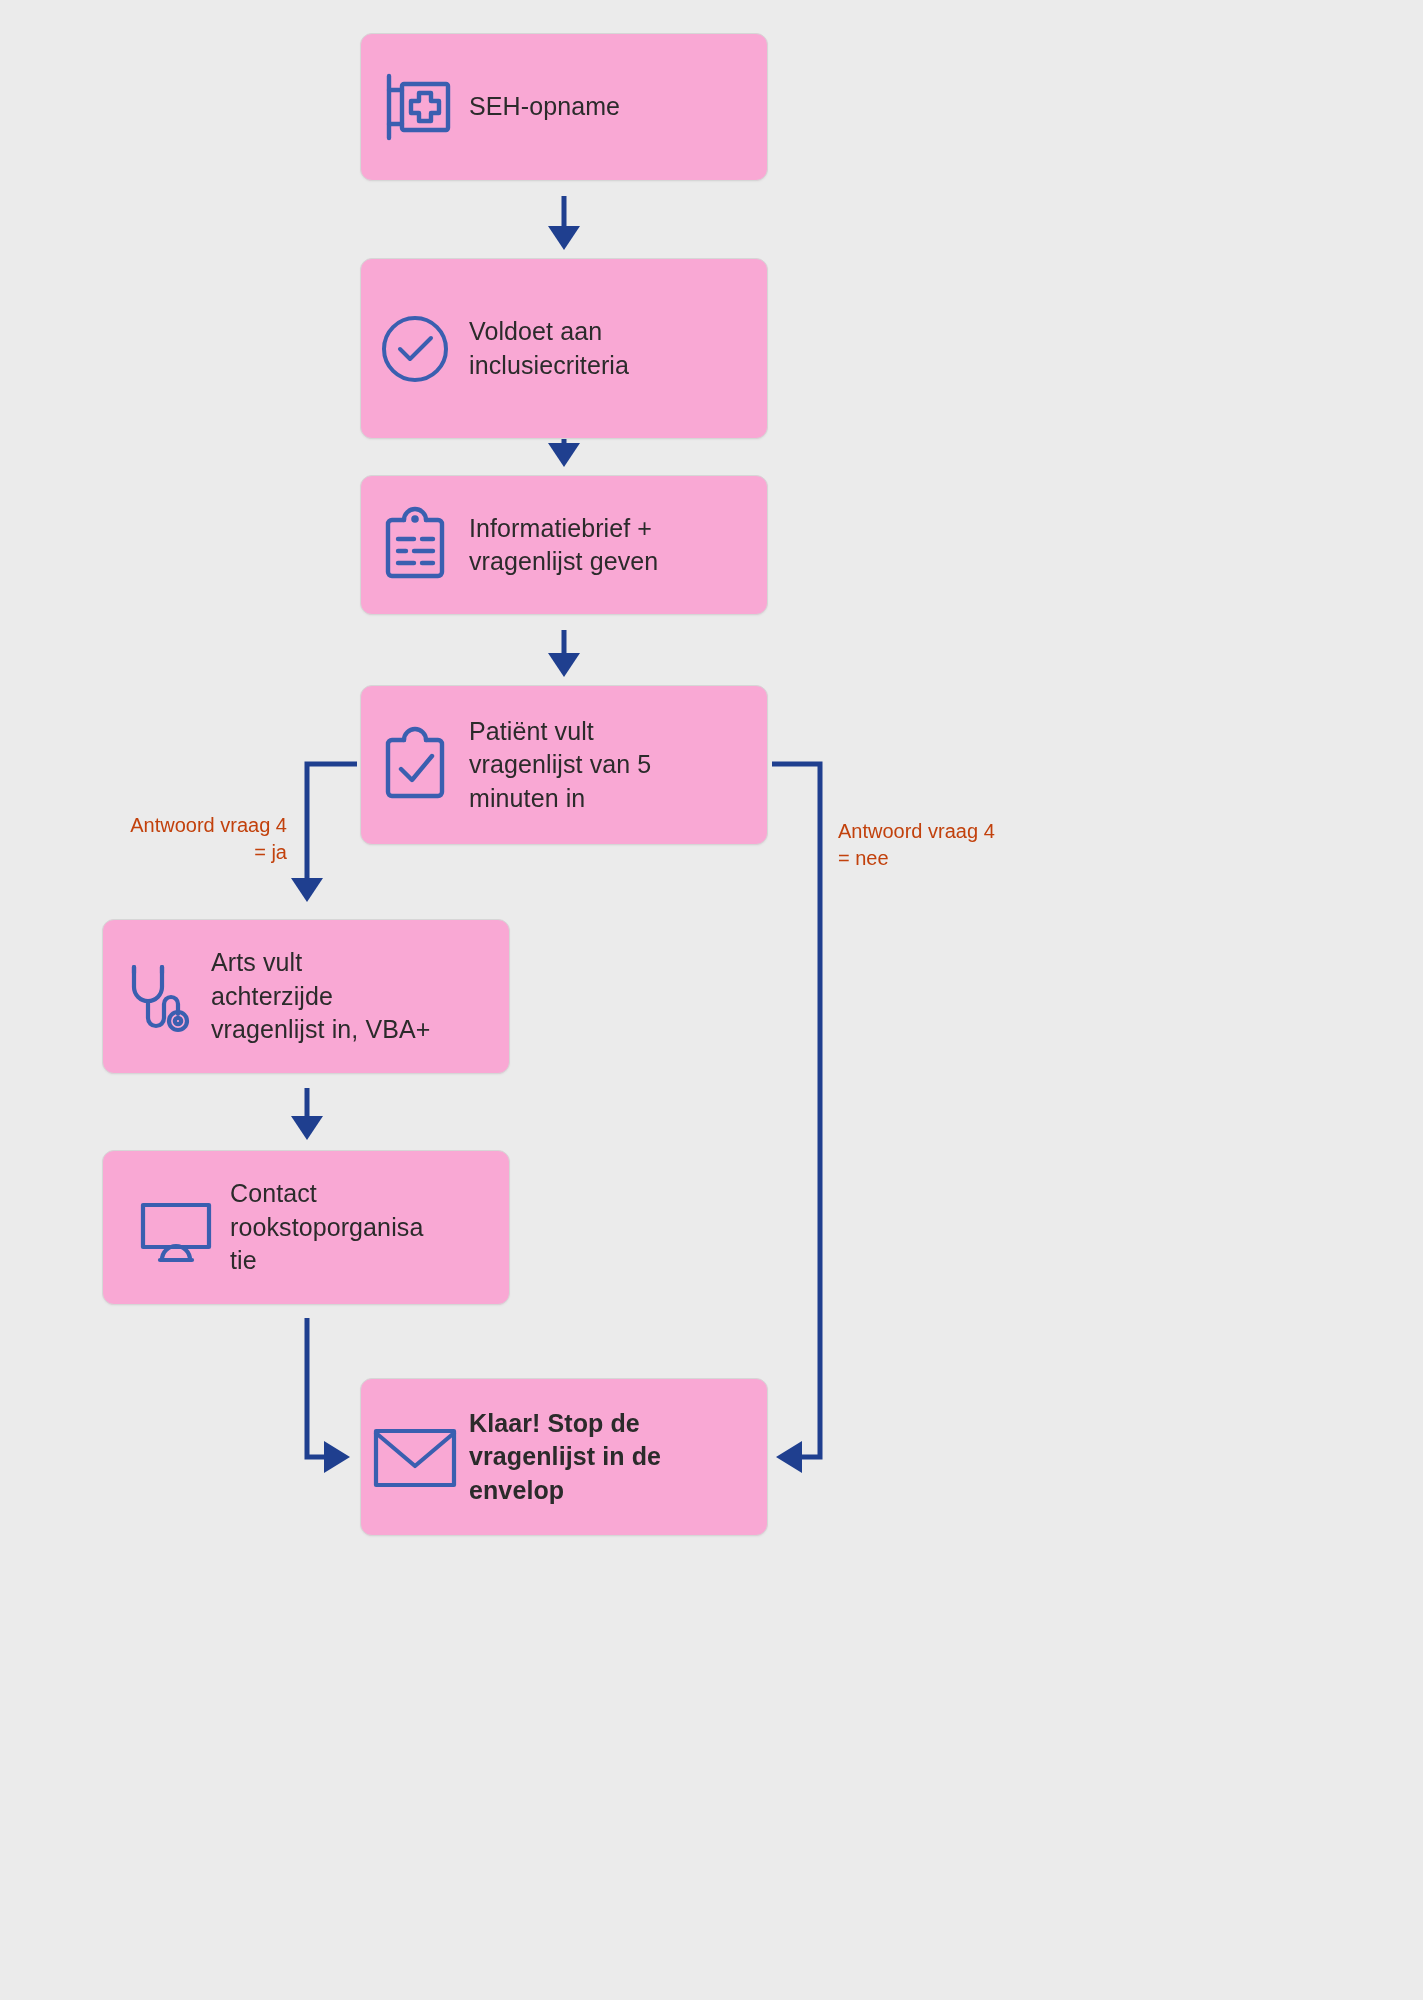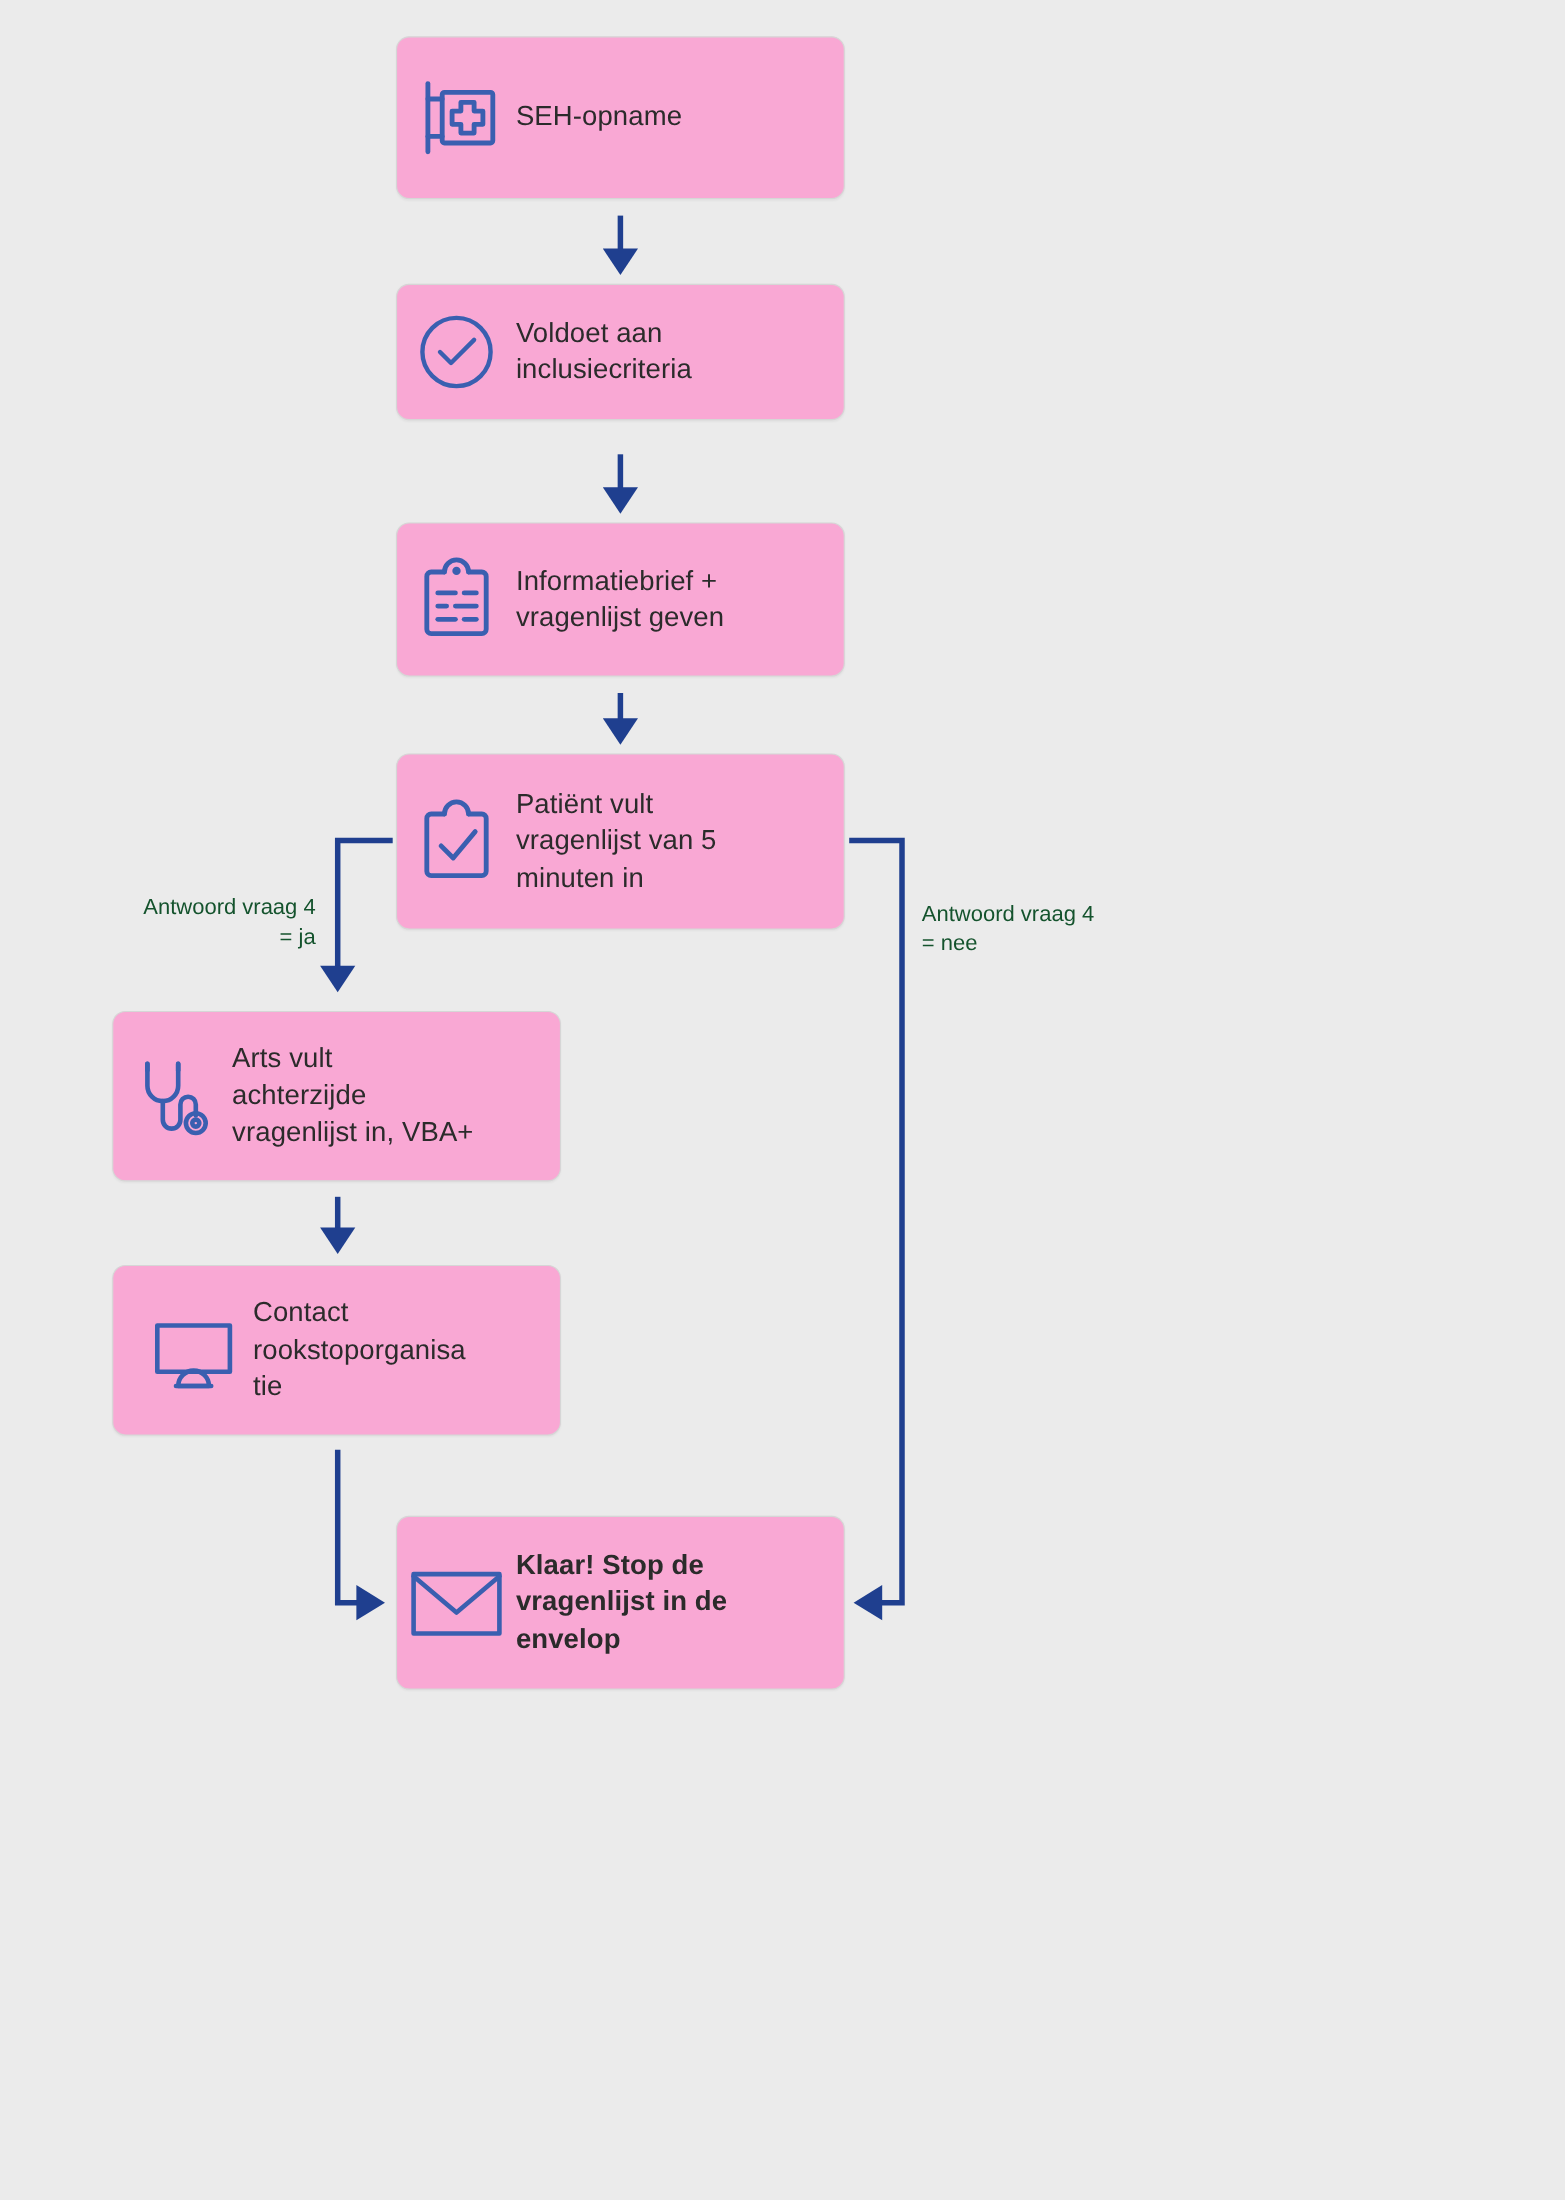--- a/index.html
+++ b/index.html
@@ -57,34 +57,34 @@
     font-size: 25px;
     line-height: 1.34;
     color: #2b2b2b;
     letter-spacing: 0.1px;
     padding-right: 16px;
     white-space: pre-line;
   }
 
   
   #node-seh          { left: 360px;  top: 33px;   width: 408px; height: 148px; }
-  #node-inclusie     { left: 360px;  top: 258px;  width: 408px; height: 124px; }
+  #node-inclusie     { left: 360px;  top: 258px;  width: 408px; height: 181px; }
   #node-informatie   { left: 360px;  top: 475px;  width: 408px; height: 140px; }
   #node-patient      { left: 360px;  top: 685px;  width: 408px; height: 160px; }
   #node-arts         { left: 102px;  top: 919px;  width: 408px; height: 155px; }
   #node-contact      { left: 102px;  top: 1150px; width: 408px; height: 155px; padding-left: 19px; }
   #node-klaar        { left: 360px;  top: 1378px; width: 408px; height: 158px; font-weight: bold; }
 
   
   .branch-label {
     position: absolute;
     z-index: 2;
     font-size: 20px;
     line-height: 1.35;
-    color: #14532d;
+    color: #c2410c;
     white-space: pre-line;
   }
   #label-ja  { left: 92px;  top: 812px; width: 195px; text-align: right; }
   #label-nee { left: 838px; top: 818px; width: 210px; text-align: left; }
 </style>
 </head>
 <body>
 
 <div id="canvas">
 

